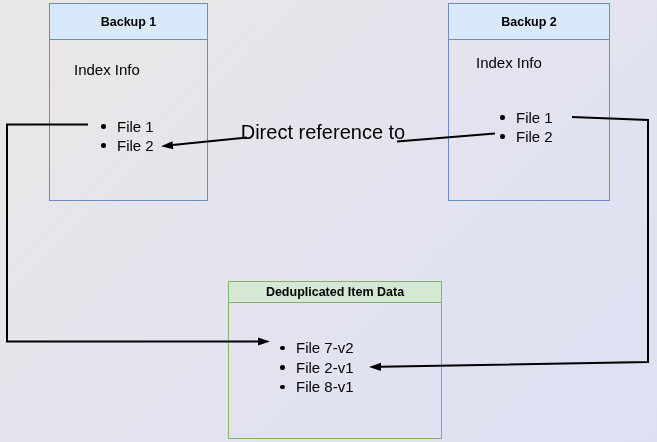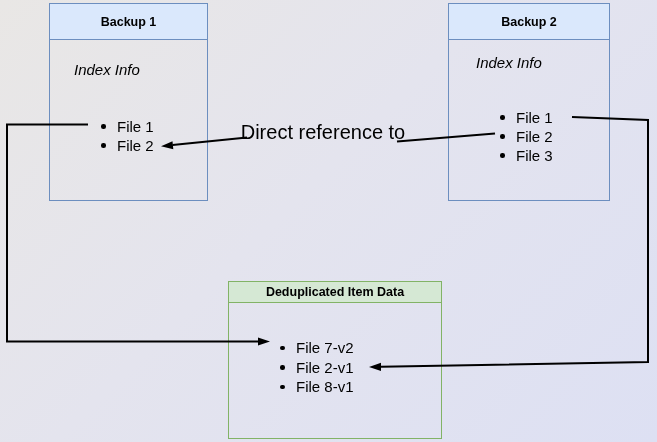--- a/index.html
+++ b/index.html
@@ -27,21 +27,20 @@
     align-items: center;
     justify-content: center;
     font-weight: bold;
     font-size: 12.5px;
     border-bottom: 1.5px solid #888;
   }
   .subtitle {
     position: absolute;
     font-size: 15px;
     white-space: nowrap;
-    font-style: italic;
   }
   ul.filelist {
     position: absolute;
     margin: 0;
     padding: 0;
     list-style: none;
     left: 0;
     right: 0;
   }
   ul.filelist li {
@@ -113,21 +112,20 @@
   </div>
 
   <div class="dbox" id="backup2-box" style="border-color: rgb(108, 142, 191);">
     <div class="hdr" style="background-color: rgb(218, 232, 252); border-color: rgb(108, 142, 191); text-align: center;">
       <span>Backup 2</span>
     </div>
     <div class="subtitle" id="backup2-subtitle">Index Info</div>
     <ul class="filelist" id="backup2-list">
         <li>File 1</li>
         <li>File 2</li>
-        <li>File 3</li>
       </ul>
   </div>
 
   <div class="dbox" id="dedup-box" style="border-color: rgb(130, 179, 102);">
     <div class="hdr" style="background-color: rgb(213, 232, 212); border-color: rgb(130, 179, 102);">
       <span>Deduplicated Item Data</span>
     </div>
     <ul class="filelist" id="dedup-list">
         <li>File 7-v2</li>
         <li>File 2-v1</li>

